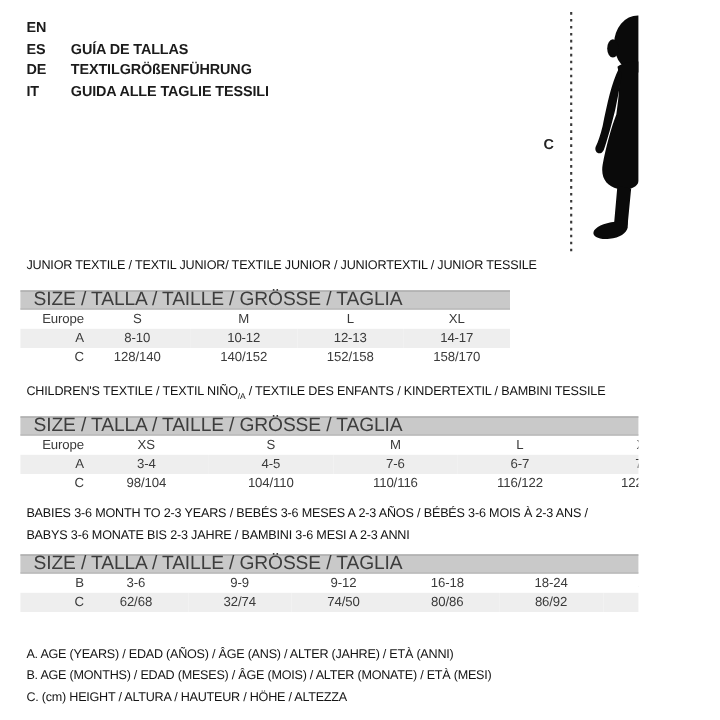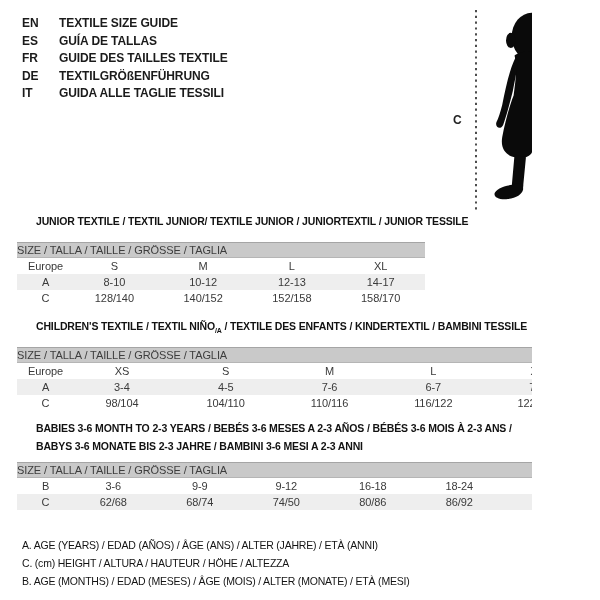--- a/index.html
+++ b/index.html
@@ -7,61 +7,56 @@
     position:relative;width:532px;height:600px;background:#fff;overflow:hidden;
     font-family:"Liberation Sans", sans-serif;color:var(--text_primary,#1b1b1b);
   }
   
   .langs{position:absolute;left:22px;top:15px;}
   .lang-row{display:flex;font-weight:bold;font-size:12px;line-height:17.5px;letter-spacing:-0.1px;}
   .lang-code{width:37px;}
   
   .figure{position:absolute;left:440px;top:4px;width:152px;height:212px;}
   
-  .sec-title{position:absolute;left:36px;font-weight:bold;font-size:10.5px;letter-spacing:-0.15px;color:#121212;white-space:nowrap;}
+  .sec-title{position:absolute;left:22px;font-weight:normal;font-size:10.5px;letter-spacing:-0.15px;color:#121212;white-space:nowrap;}
   .sec-title sub{font-size:7px;}
   .t-junior{top:215px;}
   .t-children{top:320px;}
   .t-babies{top:419px;line-height:18px;}
   
   .size-table{position:absolute;left:17px;}
   .st1{top:242px;width:408px;}
   .st2{top:347px;width:572px;}
   .st3{top:462px;width:572px;}
   .size-bar{
     height:14px;line-height:14px;background:var(--header_bar_bg,#c9c9c9);
     border-top:1px solid var(--header_bar_border,#a5a5a5);
     border-bottom:1px solid #b5b5b5;
-    padding-left:0;font-size:11px;color:#3d3d3d;letter-spacing:-0.1px;
+    padding-left:11px;font-size:16px;color:#3d3d3d;letter-spacing:-0.1px;
   }
   table{width:100%;border-collapse:collapse;table-layout:fixed;font-size:11px;color:var(--table_text,#3a3a3a);}
   td{height:16px;padding:0;text-align:center;font-weight:normal;letter-spacing:-0.1px;}
-  td.lab{text-align:center;padding-left:4px;}
+  td.lab{text-align:right;padding-left:4px;}
   col.lab{width:53px;}
   tr.alt{background:var(--row_alt_bg,#eeeeee);}
   
   .legend{position:absolute;left:22px;top:536px;font-weight:normal;font-size:10.5px;line-height:18px;letter-spacing:-0.2px;color:#141414;white-space:nowrap;}
 </style>
 </head>
 <body>
 
 <div class="page">
 
   <div class="langs">
     <div class="lang-row">
       <span class="lang-code">EN</span>
-      <span class="lang-label">TEXTILE SIZE GUIDE</span>
     </div>
     <div class="lang-row">
       <span class="lang-code">ES</span>
       <span class="lang-label">GUÍA DE TALLAS</span>
-    </div>
-    <div class="lang-row">
-      <span class="lang-code">FR</span>
-      <span class="lang-label">GUIDE DES TAILLES TEXTILE</span>
     </div>
     <div class="lang-row">
       <span class="lang-code">DE</span>
       <span class="lang-label">TEXTILGRÖßENFÜHRUNG</span>
     </div>
     <div class="lang-row">
       <span class="lang-code">IT</span>
       <span class="lang-label">GUIDA ALLE TAGLIE TESSILI</span>
     </div>
   </div>
@@ -190,29 +185,29 @@
         <td>3-6</td>
         <td>9-9</td>
         <td>9-12</td>
         <td>16-18</td>
         <td>18-24</td>
         <td>24-36</td>
       </tr>
       <tr class="alt">
         <td class="lab">C</td>
         <td>62/68</td>
-        <td>68/74</td>
+        <td>32/74</td>
         <td>74/50</td>
         <td>80/86</td>
         <td>86/92</td>
         <td>92/98</td>
       </tr>
     </tbody>
       </table>
   </div>
 
   <div class="legend">
     <div>A. AGE (YEARS) / EDAD (AÑOS) / ÂGE (ANS) / ALTER (JAHRE) / ETÀ (ANNI)</div>
+    <div>B. AGE (MONTHS) / EDAD (MESES) / ÂGE (MOIS) / ALTER (MONATE) / ETÀ (MESI)</div>
     <div>C. (cm) HEIGHT / ALTURA / HAUTEUR / HÖHE / ALTEZZA</div>
-    <div>B. AGE (MONTHS) / EDAD (MESES) / ÂGE (MOIS) / ALTER (MONATE) / ETÀ (MESI)</div>
   </div>
 
 </div>
 
 </body></html>

